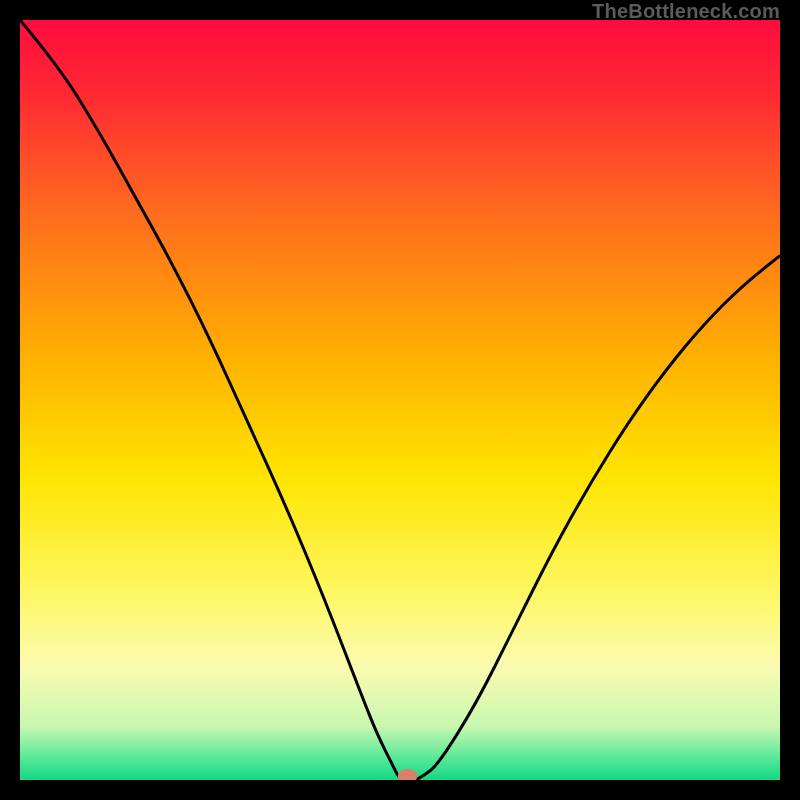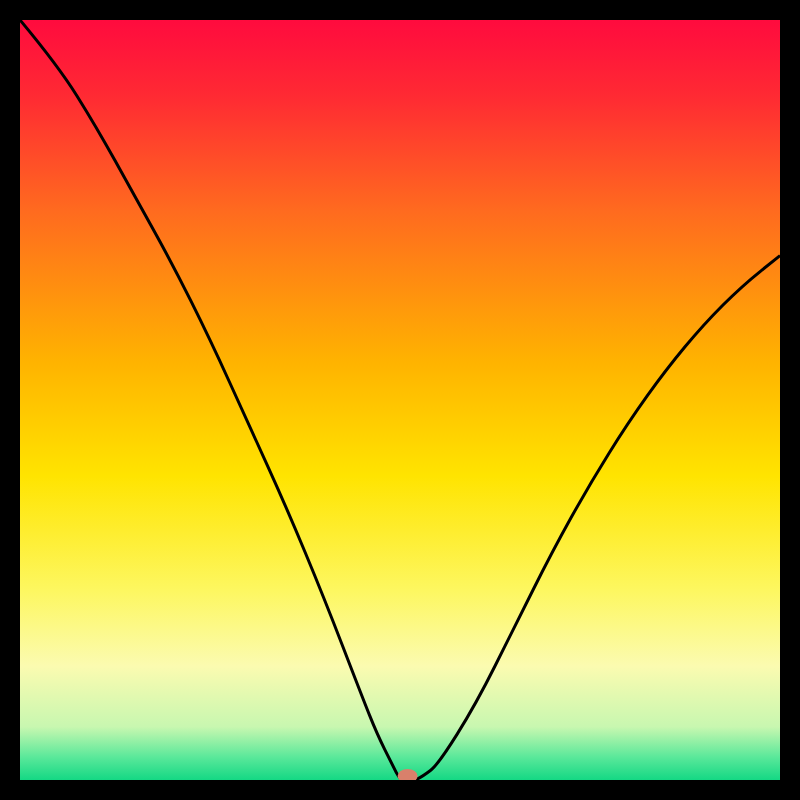--- a/index.html
+++ b/index.html
@@ -57,13 +57,14 @@
             <stop offset="97%" stop-color="#5ae89a"></stop>
             <stop offset="100%" stop-color="#14d884"></stop>
           </linearGradient>
       </defs>
       <rect id="bg-rect" x="0" y="0" width="760" height="760" fill="url(#bg-grad)"></rect>
       <path id="curve" fill="none" stroke="#000" stroke-width="3" d="M 0 0 Q 38 45.60000000000002 57 76 Q 76 106.39999999999998 95 140.59999999999997 Q 114 174.79999999999995 133 208.99999999999994 Q 152 243.19999999999993 171 281.2 Q 190 319.20000000000005 209 361 Q 228 402.8 247 444.6 Q 266 486.40000000000003 285 532 Q 304 577.6 323 627 Q 342 676.4 349.6 695.4 Q 357.2 714.4 364.79999999999995 729.5999999999999 Q 372.4 744.8 376.2 752.4 Q 380 760 383.8 760 Q 387.6 760 391.4 760 Q 395.2 760 399 758.1 Q 402.8 756.2 410.40000000000003 750.5 Q 418.00000000000006 744.8 437 714.4 Q 456 684 475 646 Q 494 608 513 570 Q 532 532 551 497.79999999999995 Q 570 463.59999999999997 589 433.2 Q 608 402.8 627 376.2 Q 646 349.59999999999997 665 326.79999999999995 Q 684 304 703 285 Q 722 266 741 250.8 T 760 235.60000000000002"></path>
       <ellipse id="marker" rx="10" ry="7" fill="#d9806b" cx="387.6" cy="756"></ellipse>
     </svg>
   </div>
 
+  <div class="watermark">TheBottleneck.com</div>
 </div>
 
 </body></html>

